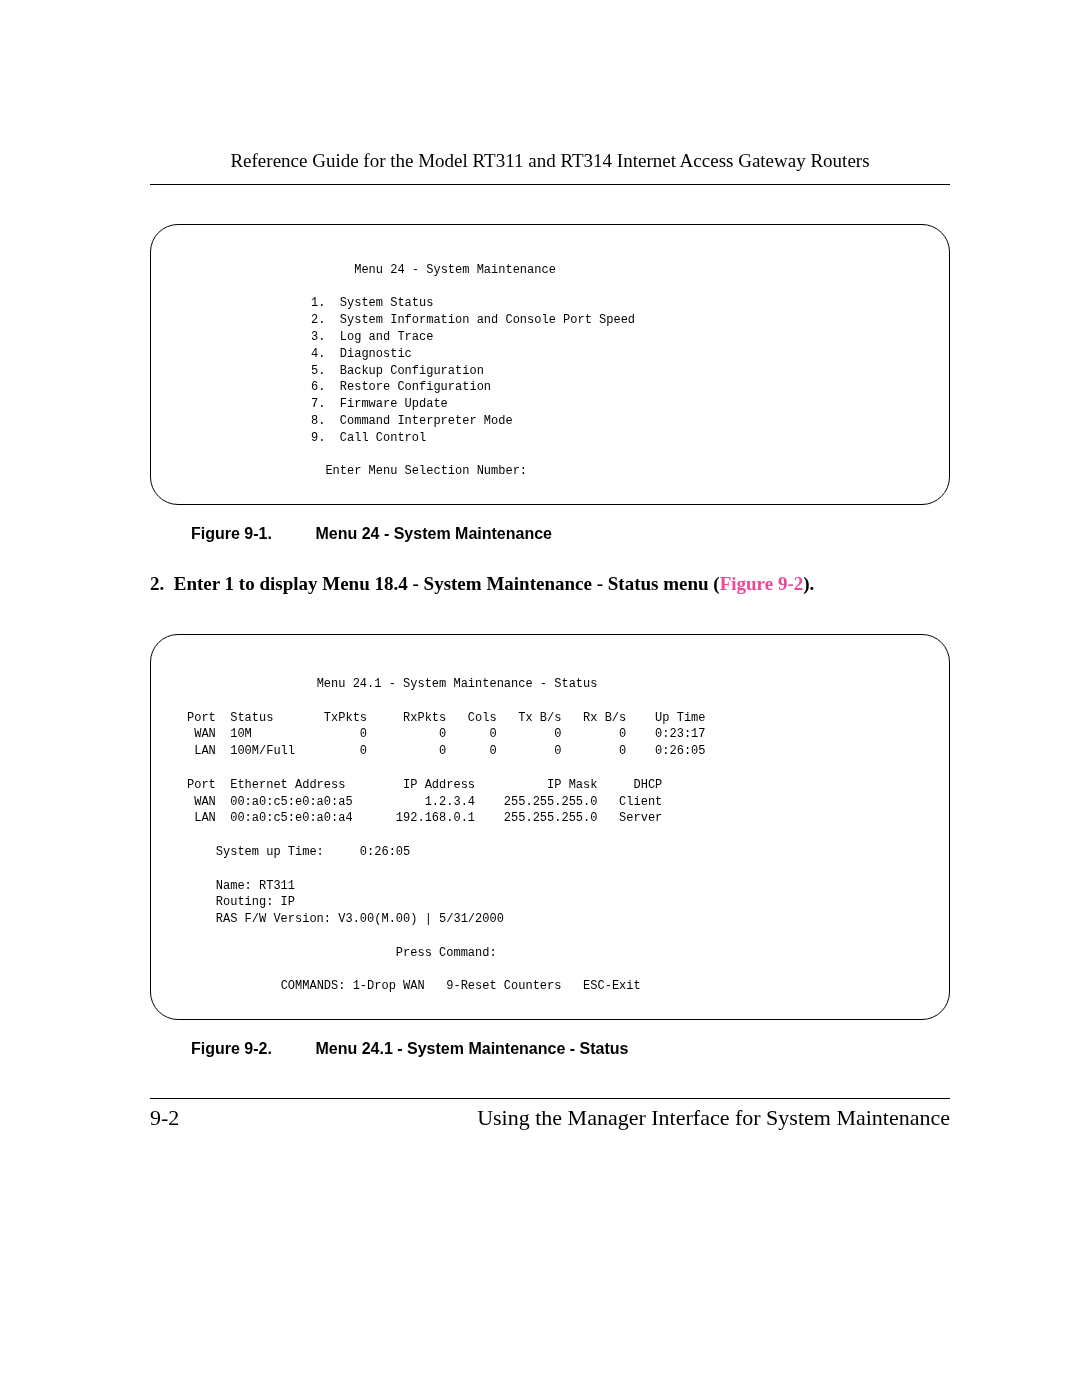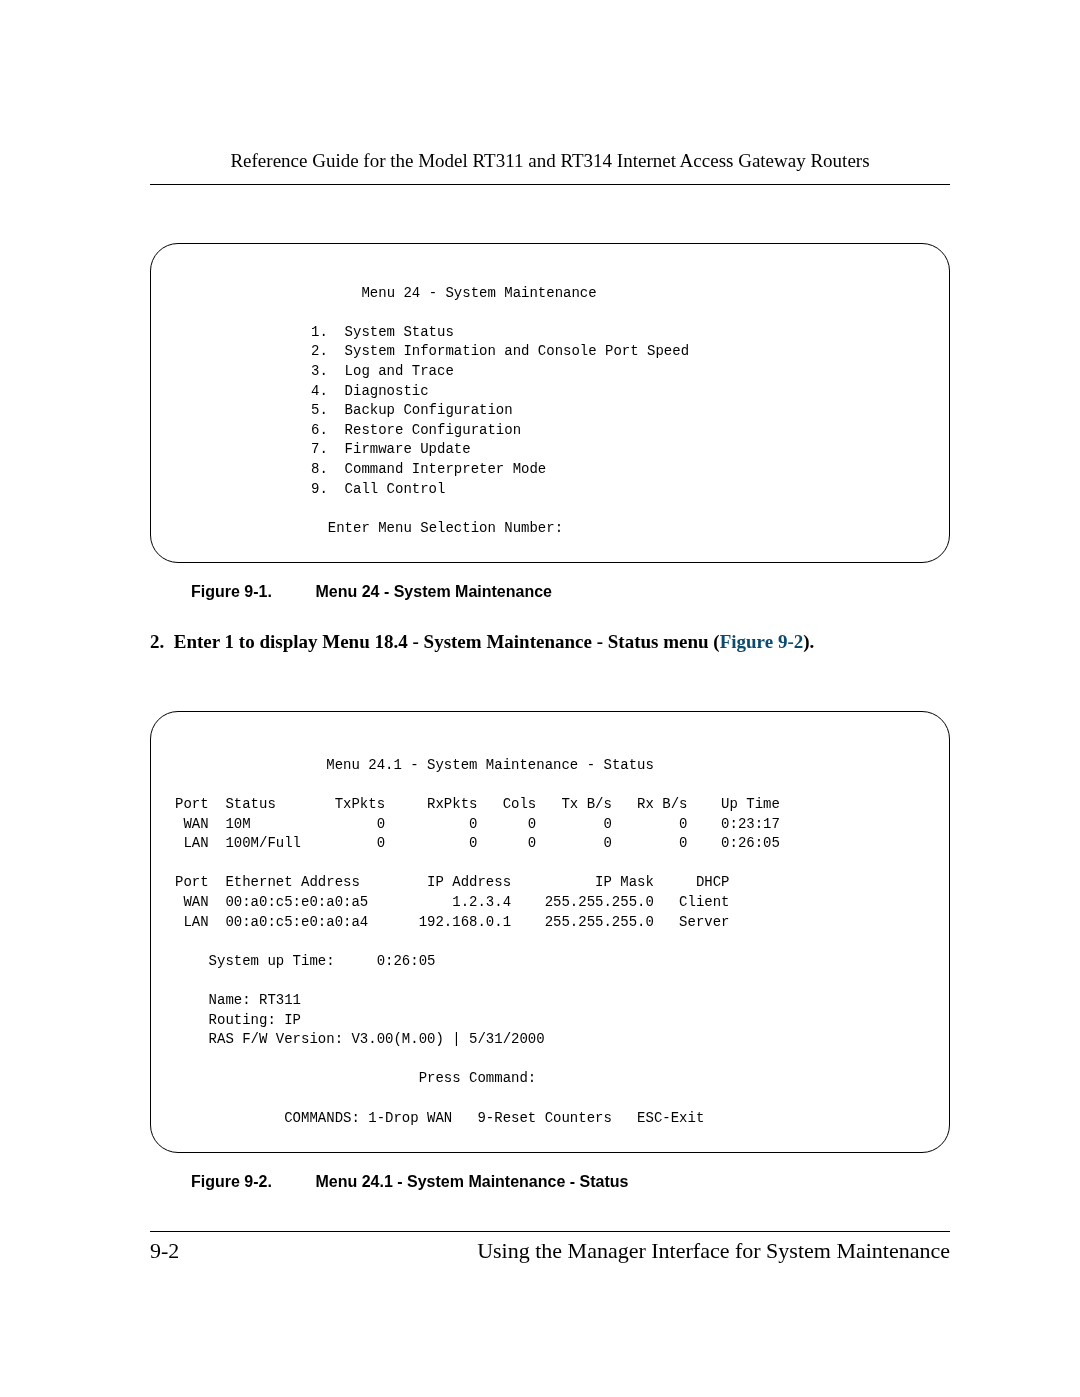--- a/index.html
+++ b/index.html
@@ -20,32 +20,32 @@
   }
   .hr-line {
     border: none;
     border-top: 1.5px solid #000;
     margin: 0;
   }
   .terminal-box {
     border: 1.5px solid #000;
     border-radius: 28px;
     padding: 20px 24px 24px 24px;
-    margin: 58px 0 20px 0;
+    margin: 39px 0 20px 0;
     font-family: "Courier New", Courier, monospace;
-    font-size: 14px;
+    font-size: 12px;
     line-height: 1.4;
     white-space: pre;
   }
   .terminal-box.narrow {
     padding-left: 160px;
     padding-right: 80px;
   }
   .terminal-box.wide {
-    padding: 24px 24px;
+    padding: 24px 36px;
   }
   .caption {
     font-family: Arial, Helvetica, sans-serif;
     font-weight: bold;
     font-size: 16px;
     margin: 14px 0 30px 0;
   }
   .caption .fig {
     display: inline-block;
     width: 120px;
@@ -53,21 +53,21 @@
   }
   .step {
     font-family: "Times New Roman", Times, serif;
     font-size: 19px;
     font-weight: bold;
     margin: 30px 0 20px 0;
     padding-left: 28px;
     text-indent: -28px;
   }
   .step .link {
-    color: #0c4a6e;
+    color: #ec4899;
     font-weight: bold;
   }
   .footer {
     margin-top: 40px;
   }
   .footer-line {
     border: none;
     border-top: 1px solid #000;
     margin-bottom: 6px;
   }

